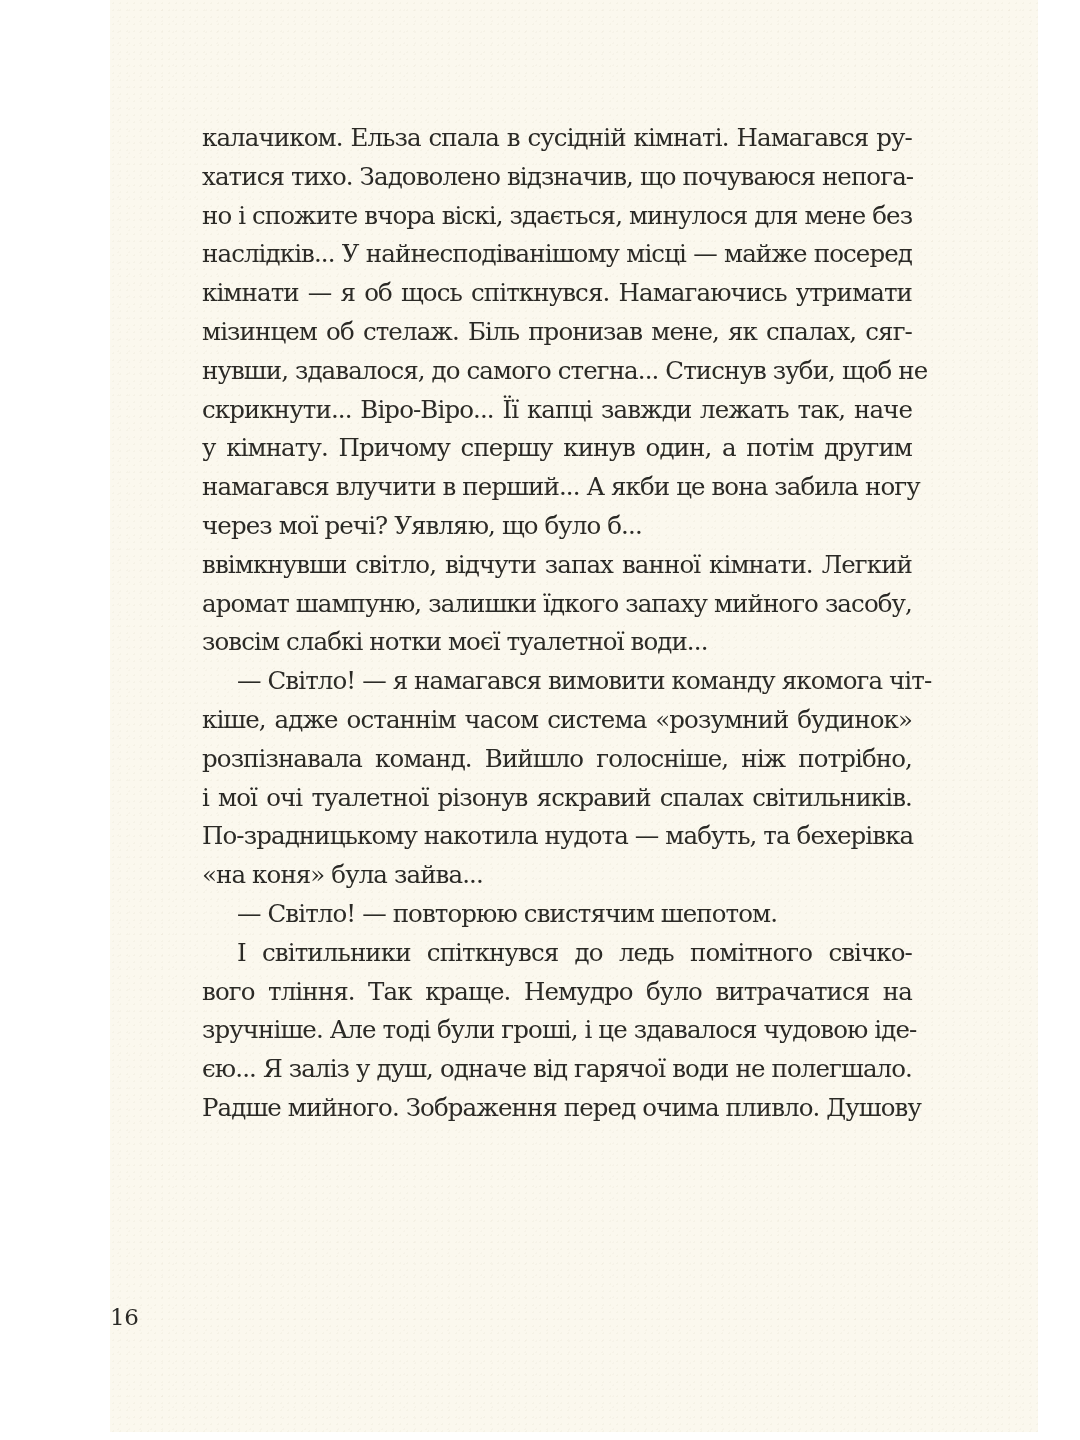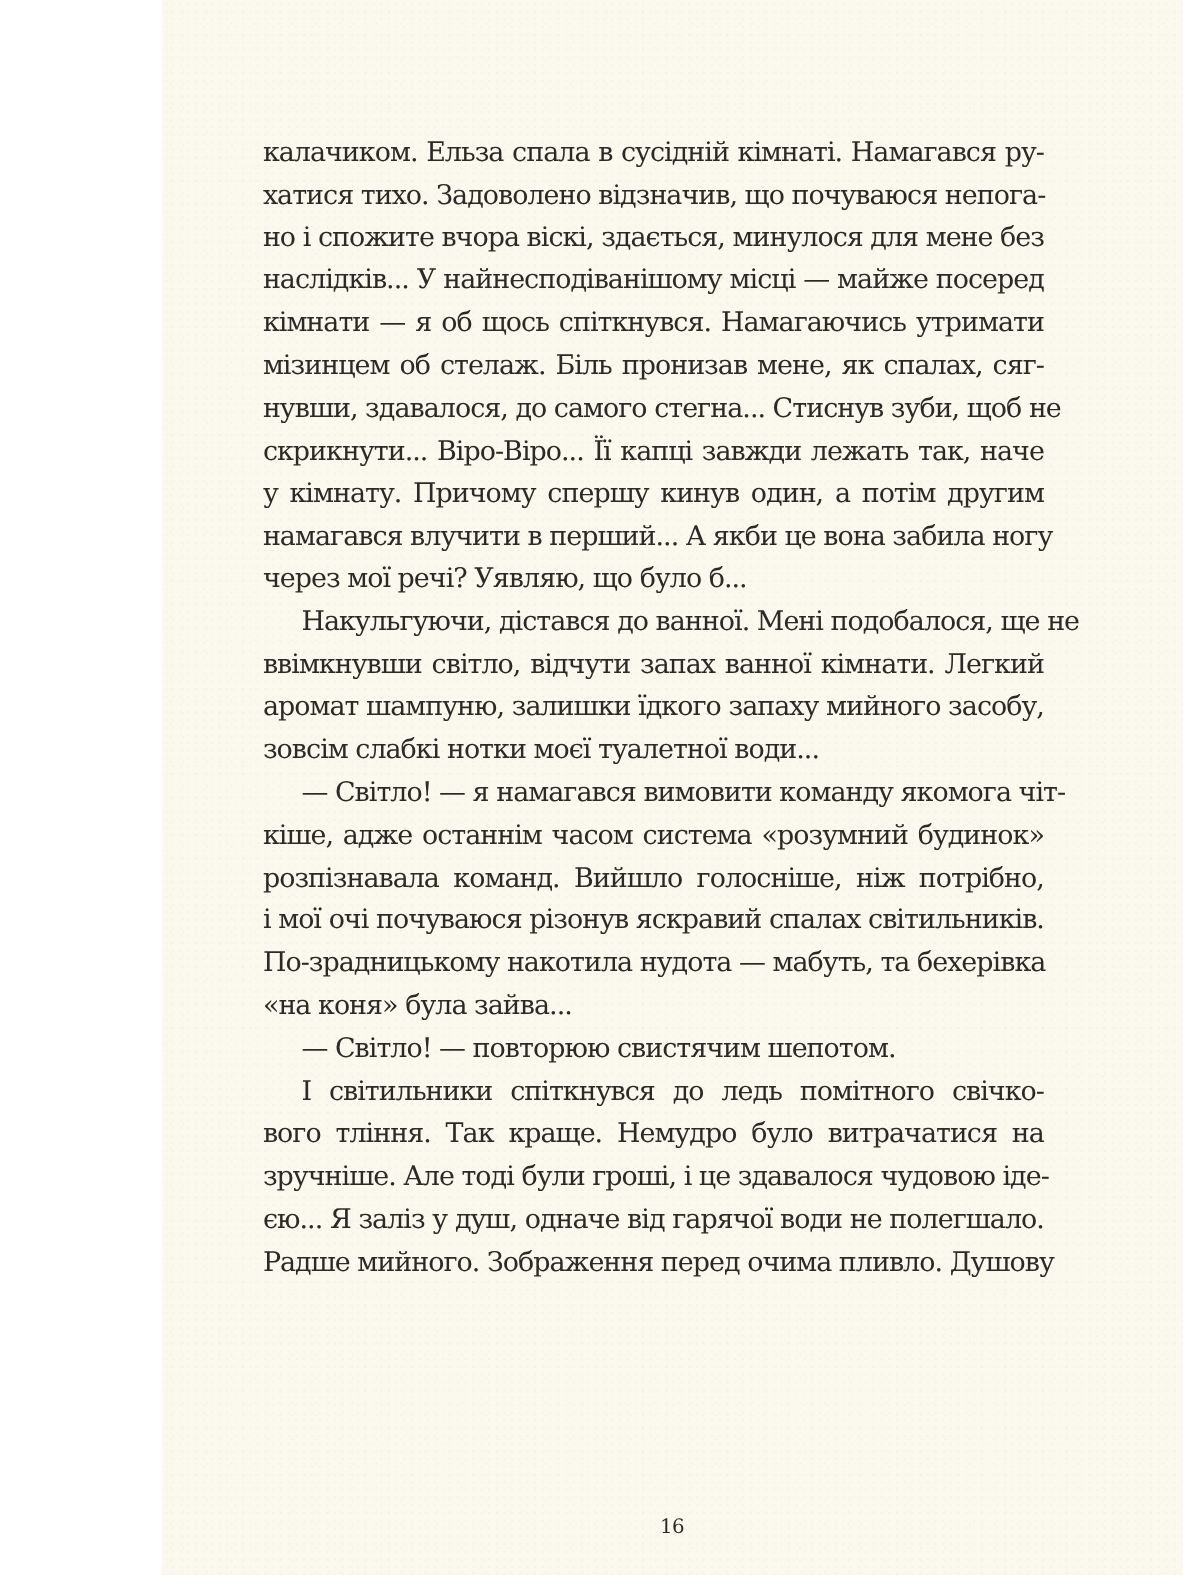--- a/index.html
+++ b/index.html
@@ -18,21 +18,20 @@
       left: 110px;
       top: 0;
       width: 928px;
       height: 1432px;
       background: #fbf8ee;
       background-image:
         radial-gradient(rgba(200,190,160,0.10) 1px, transparent 1px),
         radial-gradient(rgba(180,170,140,0.06) 1px, transparent 1px);
       background-size: 7px 7px, 11px 11px;
       background-position: 0 0, 3px 5px;
-      margin-left: 37px;
     }
     .text-block {
       position: absolute;
       left: 92px;
       top: 119px;
       width: 710px;
       font-family: "DejaVu Serif", "Liberation Serif", serif;
       font-size: 24.5px;
       line-height: 38.8px;
       color: #2b2a26;
@@ -49,52 +48,51 @@
     .line.last {
       text-align-last: left;
     }
     .line.indent {
       padding-left: 35px;
     }
     .page-number {
       position: absolute;
       left: 0;
       width: 100%;
-      top: 1378px;
-      text-align: center;
+      top: 1304px;
+      text-align: left;
       font-family: "DejaVu Serif", "Liberation Serif", serif;
-      font-size: 18px;
+      font-size: 23px;
       color: #2b2a26;
       letter-spacing: -0.5px;
     }
   </style>
 </head>
 <body>
 
 <div class="page">
   <div class="text-block" id="text-block">
       <span class="line">калачиком. Ельза спала в сусідній кімнаті. Намагався ру-</span>
       <span class="line">хатися тихо. Задоволено відзначив, що почуваюся непога-</span>
       <span class="line">но і спожите вчора віскі, здається, минулося для мене без</span>
       <span class="line">наслідків... У найнесподіванішому місці — майже посеред</span>
       <span class="line">кімнати — я об щось спіткнувся. Намагаючись утримати</span>
       <span class="line">мізинцем об стелаж. Біль пронизав мене, як спалах, сяг-</span>
       <span class="line">нувши, здавалося, до самого стегна... Стиснув зуби, щоб не</span>
       <span class="line">скрикнути... Віро-Віро... Її капці завжди лежать так, наче</span>
       <span class="line">у кімнату. Причому спершу кинув один, а потім другим</span>
       <span class="line">намагався влучити в перший... А якби це вона забила ногу</span>
       <span class="line last">через мої речі? Уявляю, що було б...</span>
-      <span class="line indent">Накульгуючи, дістався до ванної. Мені подобалося, ще не</span>
       <span class="line">ввімкнувши світло, відчути запах ванної кімнати. Легкий</span>
       <span class="line">аромат шампуню, залишки їдкого запаху мийного засобу,</span>
       <span class="line last">зовсім слабкі нотки моєї туалетної води...</span>
       <span class="line indent">— Світло! — я намагався вимовити команду якомога чіт-</span>
       <span class="line">кіше, адже останнім часом система «розумний будинок»</span>
       <span class="line">розпізнавала команд. Вийшло голосніше, ніж потрібно,</span>
-      <span class="line">і мої очі почуваюся різонув яскравий спалах світильників.</span>
+      <span class="line">і мої очі туалетної різонув яскравий спалах світильників.</span>
       <span class="line">По-зрадницькому накотила нудота — мабуть, та бехерівка</span>
       <span class="line last">«на коня» була зайва...</span>
       <span class="line indent last">— Світло! — повторюю свистячим шепотом.</span>
       <span class="line indent">І світильники спіткнувся до ледь помітного свічко-</span>
       <span class="line">вого тління. Так краще. Немудро було витрачатися на</span>
       <span class="line">зручніше. Але тоді були гроші, і це здавалося чудовою іде-</span>
       <span class="line">єю... Я заліз у душ, одначе від гарячої води не полегшало.</span>
       <span class="line">Радше мийного. Зображення перед очима пливло. Душову</span>
     </div>
   <div class="page-number">16</div>

